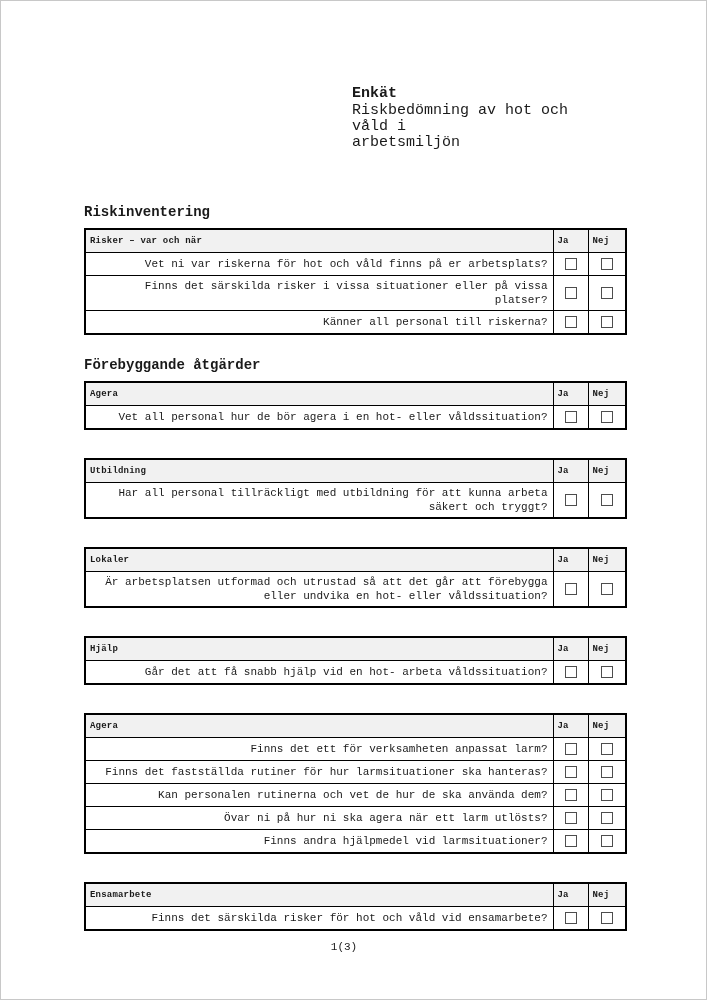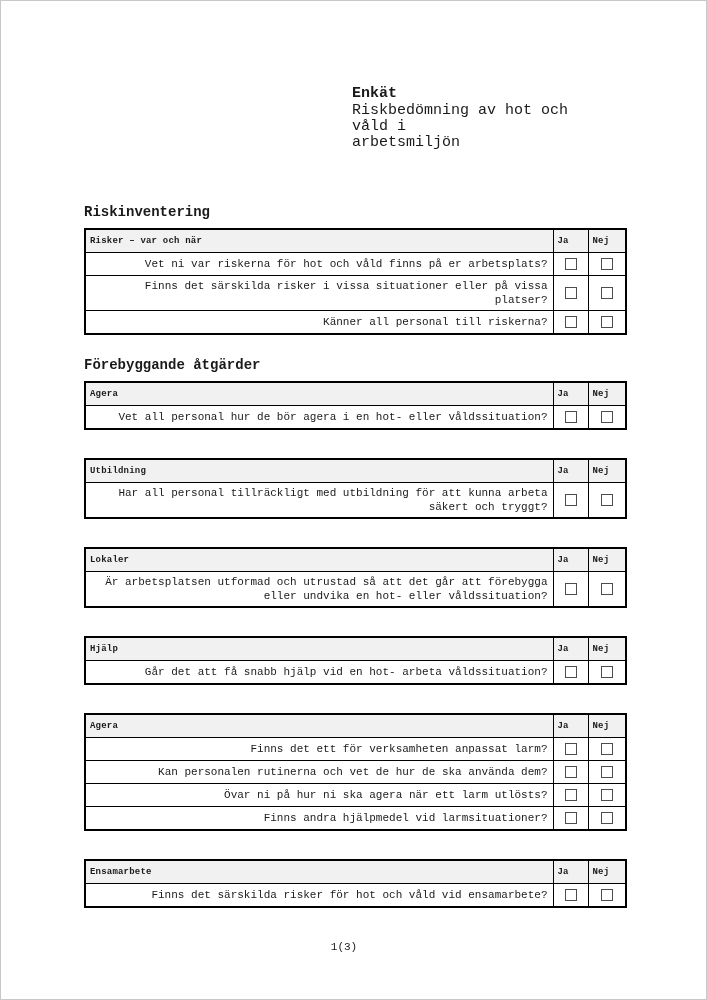--- a/index.html
+++ b/index.html
@@ -220,20 +220,25 @@
             <th class="yn">Nej</th>
           </tr>
         </thead>
         <tbody>
           <tr>
             <td class="question">Finns det ett för verksamheten anpassat larm?</td>
             <td class="check-cell"><span class="checkbox"></span></td>
             <td class="check-cell"><span class="checkbox"></span></td>
           </tr>
           <tr>
+            <td class="question">Finns det fastställda rutiner för hur larmsituationer ska hanteras?</td>
+            <td class="check-cell"><span class="checkbox"></span></td>
+            <td class="check-cell"><span class="checkbox"></span></td>
+          </tr>
+          <tr>
             <td class="question">Kan personalen rutinerna och vet de hur de ska använda dem?</td>
             <td class="check-cell"><span class="checkbox"></span></td>
             <td class="check-cell"><span class="checkbox"></span></td>
           </tr>
           <tr>
             <td class="question">Övar ni på hur ni ska agera när ett larm utlösts?</td>
             <td class="check-cell"><span class="checkbox"></span></td>
             <td class="check-cell"><span class="checkbox"></span></td>
           </tr>
           <tr>

